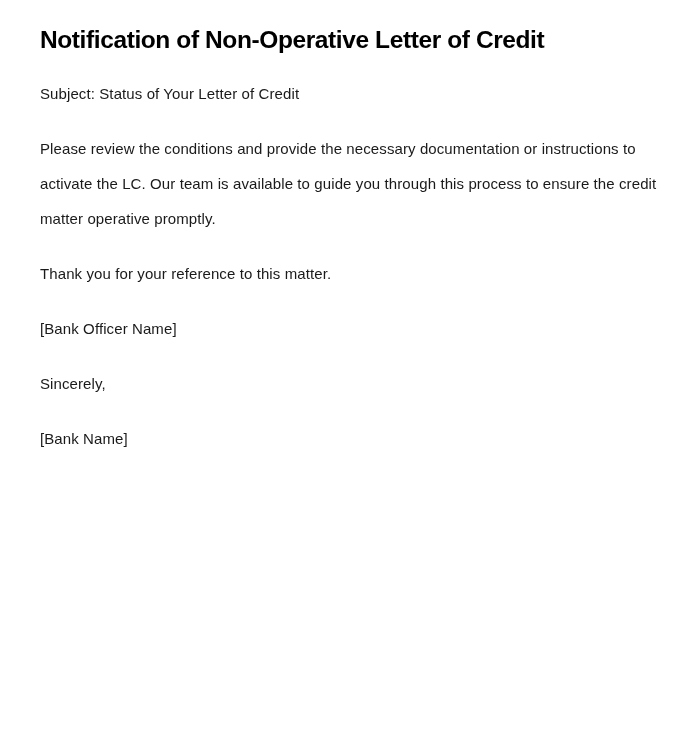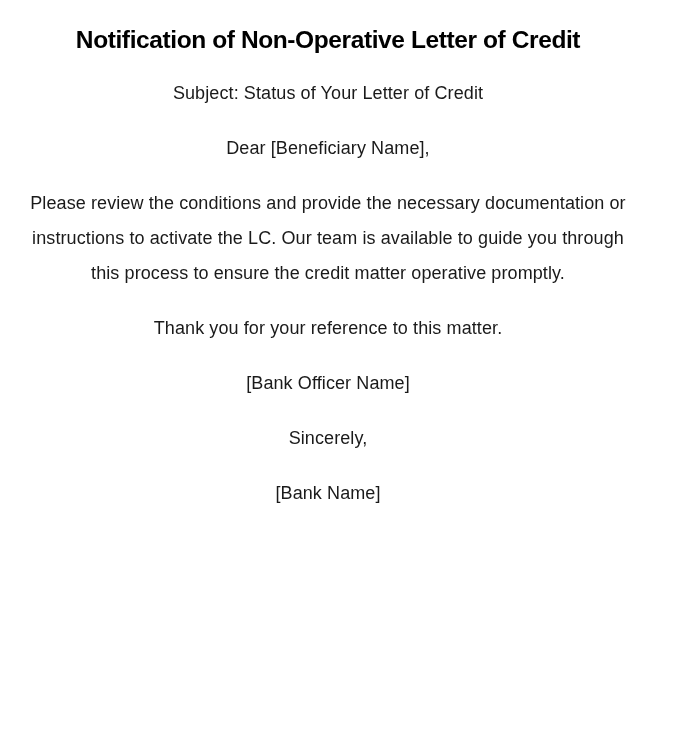--- a/index.html
+++ b/index.html
@@ -8,45 +8,43 @@
       background: #ffffff;
     }
     body {
       width: 700px;
       height: 746px;
       overflow: hidden;
       font-family: "Liberation Sans", "DejaVu Sans", sans-serif;
       color: #1a1a1a;
     }
     .page {
-      padding: 22px 40px 0 18px;
+      padding: 22px 40px 0 40px;
       width: 620px;
-      text-align: center;
     }
     .title {
       font-size: 24.5px;
       font-weight: bold;
       letter-spacing: -0.4px;
       color: #000000;
       margin: 0 0 18px 0;
       line-height: 36px;
     }
     .para {
-      font-size: 18px;
+      font-size: 15px;
       line-height: 35px;
       margin: 12px 0 20px 0;
       letter-spacing: 0.1px;
     }
     .para.subject { margin-bottom: 20px; }
   </style>
 </head>
 <body>
 
 <div class="page">
   <h1 class="title">Notification of Non-Operative Letter of Credit</h1>
   <p class="para subject">Subject: Status of Your Letter of Credit</p>
-  <p class="para">Dear [Beneficiary Name],</p>
   <p class="para">Please review the conditions and provide the necessary documentation or instructions to activate the LC. Our team is available to guide you through this process to ensure the credit matter operative promptly.</p>
   <p class="para">Thank you for your reference to this matter.</p>
   <p class="para">[Bank Officer Name]</p>
   <p class="para">Sincerely,</p>
   <p class="para">[Bank Name]</p>
 </div>
 
 </body></html>

